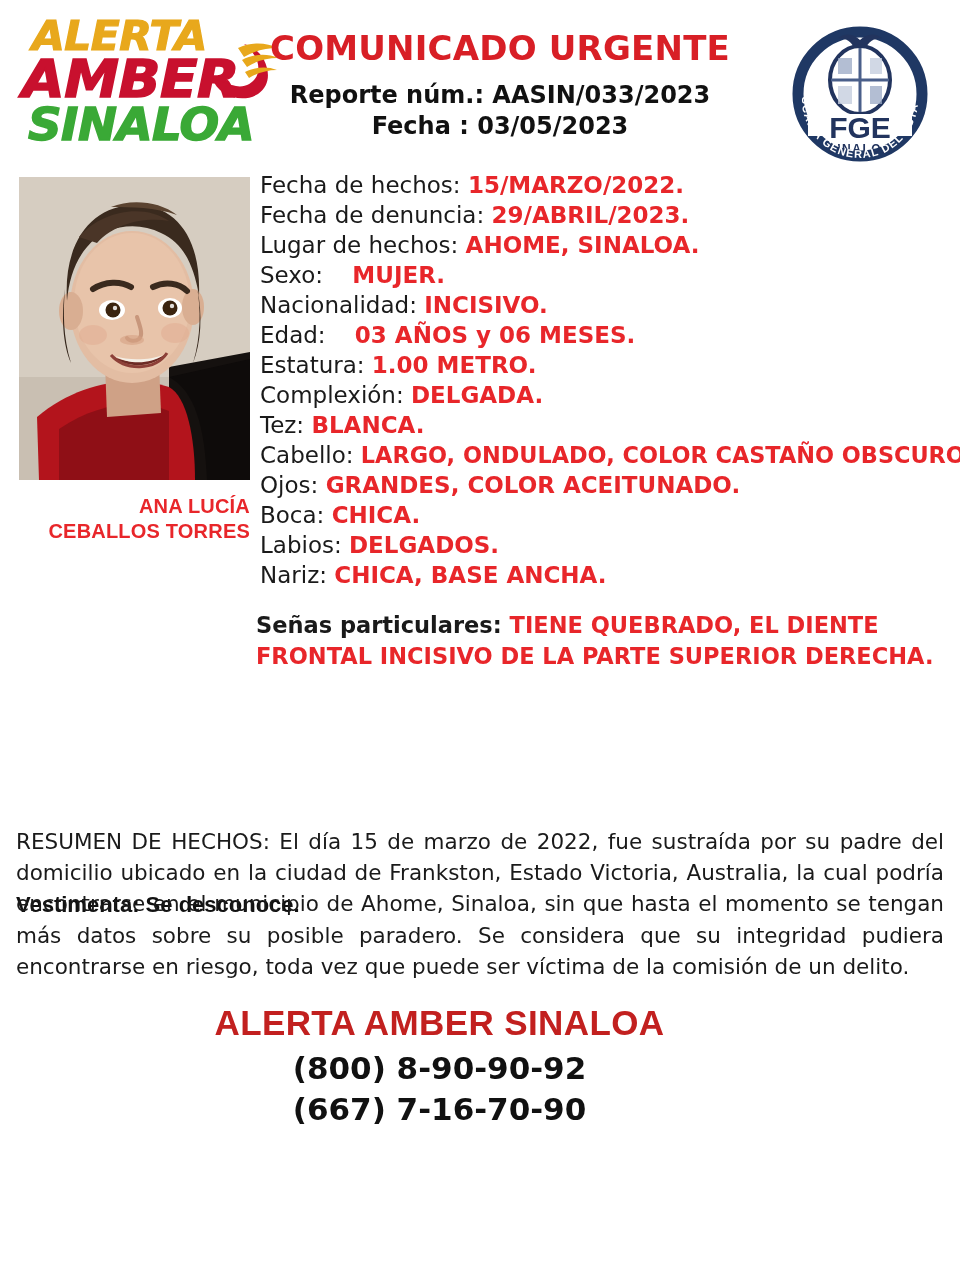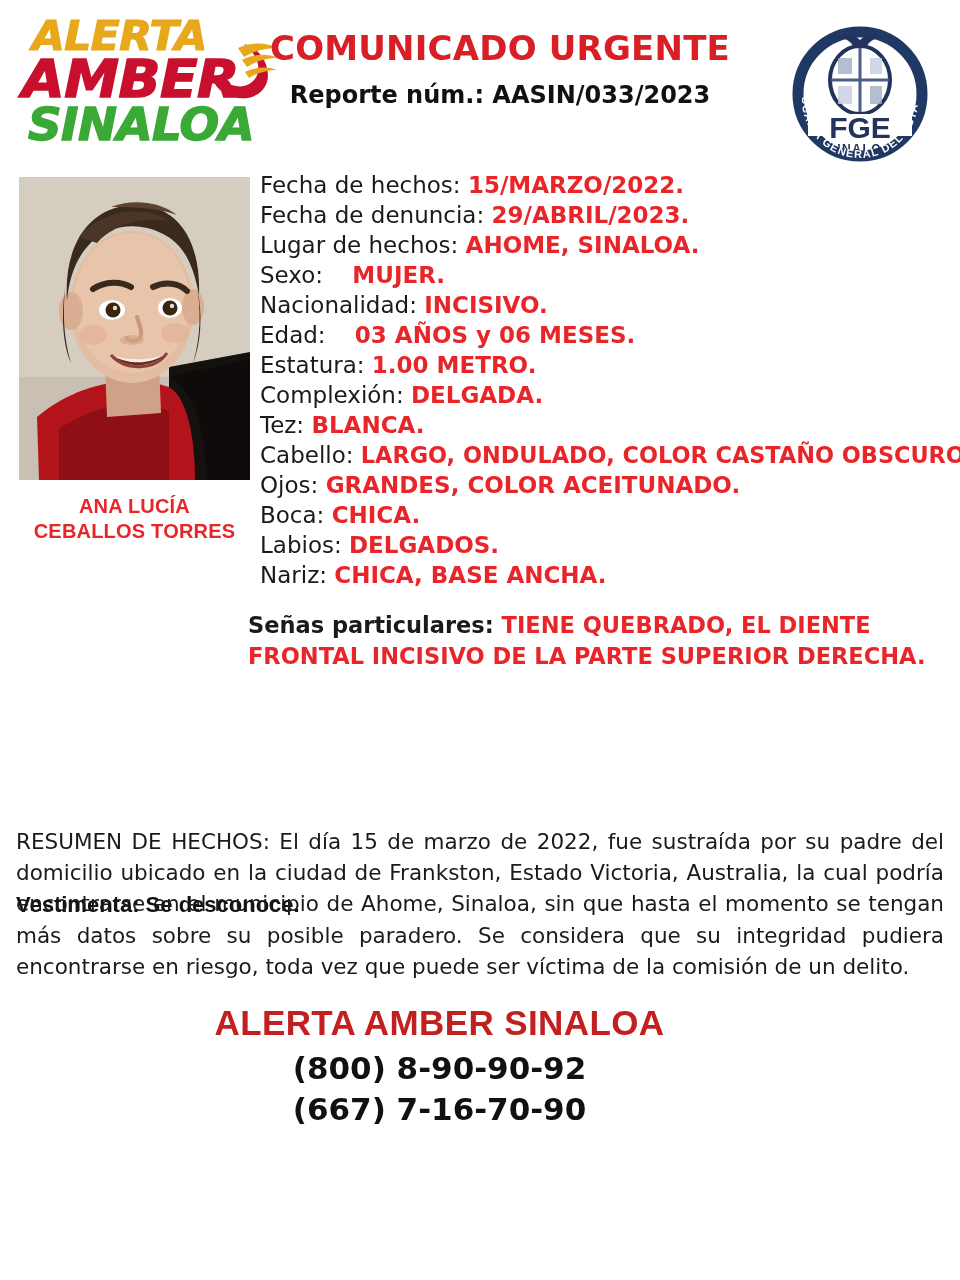--- a/index.html
+++ b/index.html
@@ -120,21 +120,21 @@
     width: 231px;
     height: 303px;
     display: block;
     background: #cfc6ba;
     position: relative;
     overflow: hidden;
   }
   .photo svg { display: block; }
   .photo-name {
     margin-top: 14px;
-    text-align: center;
+    text-align: right;
     font-family: "Liberation Sans", sans-serif;
     font-weight: 700;
     font-size: 20px;
     line-height: 1.25;
     color: #e8262a;
     letter-spacing: 0.2px;
   }
 
   
   .fields {
@@ -154,21 +154,21 @@
   .field-value {
     font-weight: 700;
     color: #e8262a;
   }
   .field-row.tight .field-value { font-size: 22.4px; }
   .gap-sexo::after { content: "\00a0\00a0\00a0"; }
 
   
   .senas {
     position: absolute;
-    left: 248px;
+    left: 256px;
     top: 440px;
     width: 700px;
     font-family: "DejaVu Sans", sans-serif;
     font-size: 22.5px;
     line-height: 1.38;
     font-weight: 700;
     color: #1a1a1a;
   }
   .senas .senas-value { color: #e8262a; }
 
@@ -235,20 +235,21 @@
       <path d="M4 40 C10 58 34 66 50 56 C62 48 62 34 56 22 C52 14 44 8 36 6 C46 14 52 24 50 34 C48 44 38 50 28 48 C18 46 10 42 4 40 Z" fill="#c8102e"></path>
       <path d="M30 10 C42 4 58 4 70 10 C58 10 46 13 36 19 Z" fill="#e8a81c"></path>
       <path d="M34 22 C45 16 59 15 70 20 C59 20 48 23 39 29 Z" fill="#e8a81c"></path>
       <path d="M37 34 C47 29 59 28 69 32 C59 32 49 35 41 40 Z" fill="#e8a81c"></path>
     </svg>
   </div>
 
   <div class="header-center">
     <div class="hc-title">COMUNICADO URGENTE</div>
     <div class="hc-report">Reporte núm.: AASIN/033/2023</div>
+    <div class="hc-date">Fecha : 03/05/2023</div>
   </div>
 
   <svg class="seal" viewBox="0 0 156 152">
     <defs>
       <path id="ringpath" d="M 20 86 A 58 58 0 0 0 136 86" fill="none"></path>
     </defs>
     <circle cx="78" cy="80" r="62" fill="none" stroke="#1f3864" stroke-width="11"></circle>
     <circle cx="78" cy="80" r="52" fill="none" stroke="#ffffff" stroke-width="3"></circle>
 
     <path d="M56 24 C64 18 72 20 78 26 C84 20 92 18 100 24 C92 24 86 28 84 34 L78 32 L72 34 C70 28 64 24 56 24 Z" fill="#22345e"></path>

